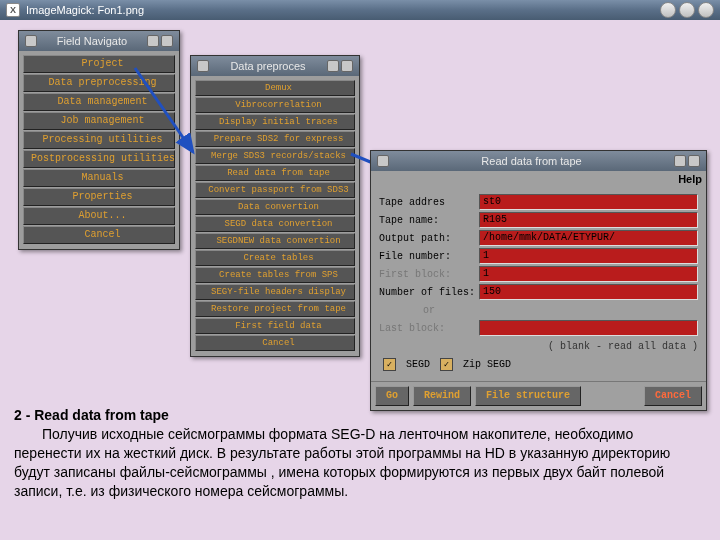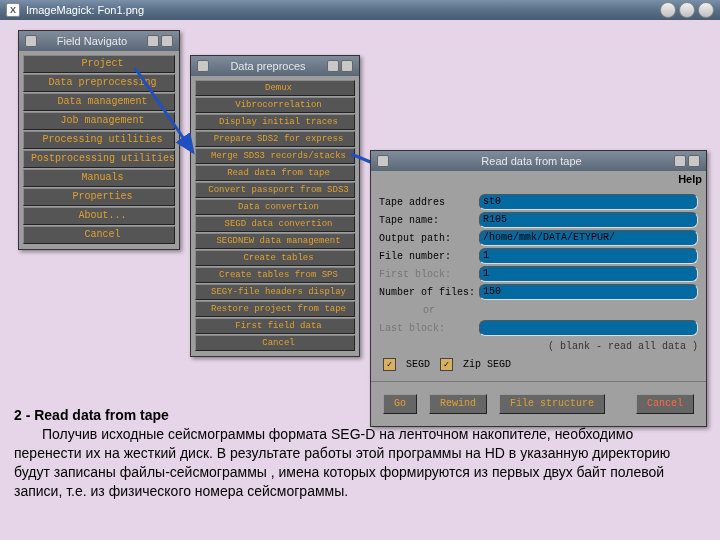--- a/index.html
+++ b/index.html
@@ -77,39 +77,38 @@
   .menu-btn.mini { font-size:9px; height:14px; line-height:14px;}
   .panel1 { left: 18px; top: 10px; width: 160px; }
   .panel2 { left: 190px; top: 35px; width: 168px; }
   .panel3 { left: 370px; top: 130px; width: 335px; background:#a0a0a0; }
   .p3-body { padding:6px 8px 4px 8px; font-family:"Courier New",monospace; font-size:10px; color:#000;}
   .p3-help { text-align:right; font-weight:bold; padding:2px 4px; font-size:11px;}
   .row { display:flex; align-items:center; height:18px; }
   .row .lbl { width:100px; }
   .row .inp {
     flex:1;
-    background:#0369a1;
+    background:#b91c1c;
     border-top:1px solid #555;
     border-left:1px solid #555;
     border-right:1px solid #ddd;
     border-bottom:1px solid #ddd;
     height:14px;
     padding:0 3px;
     font-family:"Courier New",monospace;
     font-size:10px;
     line-height:14px;
-    border-radius:6px;
   }
   .row.faded .lbl { color:#777;}
   .hint { text-align:right; font-size:10px; color:#333; padding:4px 0 2px 0;}
   .chkrow { display:flex; gap:10px; align-items:center; padding:4px 0 6px 4px; font-size:10px;}
   .chk {
     width:11px;height:11px;border:1px solid #444;background:#d8b060;display:inline-flex;align-items:center;justify-content:center;font-size:9px;font-weight:bold;color:#000;
   }
-  .btnrow { display:flex; gap:12px; padding:12px; align-items:center;}
+  .btnrow { display:flex; gap:4px; padding:4px; align-items:center;font-weight:bold;}
   .btn3 {
     height:18px; line-height:18px; padding:0 10px;
     font-family:"Courier New",monospace; font-size:10px;
     background:#666; color:#e0a030;
     border-top:1px solid #999;border-left:1px solid #999;border-right:1px solid #222;border-bottom:1px solid #222;
     cursor:pointer;
   }
   .btn3.cancel { color:#ff6a3c; margin-left:auto;}
   svg.arrow { position:absolute; pointer-events:none; }
   .desc {
@@ -177,21 +176,21 @@
     <div class="panel-body">
       <span class="menu-btn mini">Demux</span>
       <span class="menu-btn mini">Vibrocorrelation</span>
       <span class="menu-btn mini">Display initial traces</span>
       <span class="menu-btn mini">Prepare SDS2 for express</span>
       <span class="menu-btn mini">Merge SDS3 records/stacks</span>
       <span class="menu-btn mini">Read data from tape</span>
       <span class="menu-btn mini">Convert passport from SDS3</span>
       <span class="menu-btn mini">Data convertion</span>
       <span class="menu-btn mini">SEGD data convertion</span>
-      <span class="menu-btn mini">SEGDNEW data management</span>
+      <span class="menu-btn mini">SEGDNEW data convertion</span>
       <span class="menu-btn mini">Create tables</span>
       <span class="menu-btn mini">Create tables from SPS</span>
       <span class="menu-btn mini">SEGY-file headers display</span>
       <span class="menu-btn mini">Restore project from tape</span>
       <span class="menu-btn mini">First field data</span>
       <span class="menu-btn mini">Cancel</span>
     </div>
   </div>
 
   <svg class="arrow" style="left:125px;top:40px;width:80px;height:100px">

